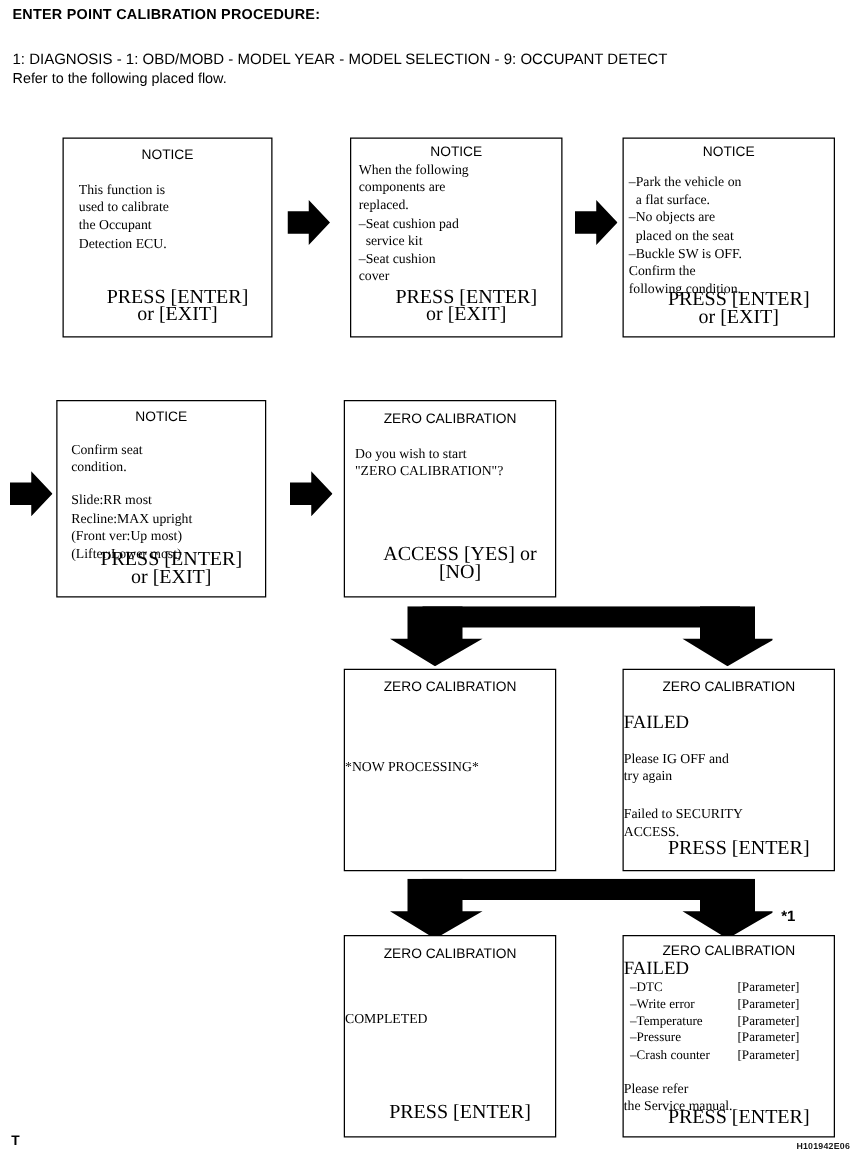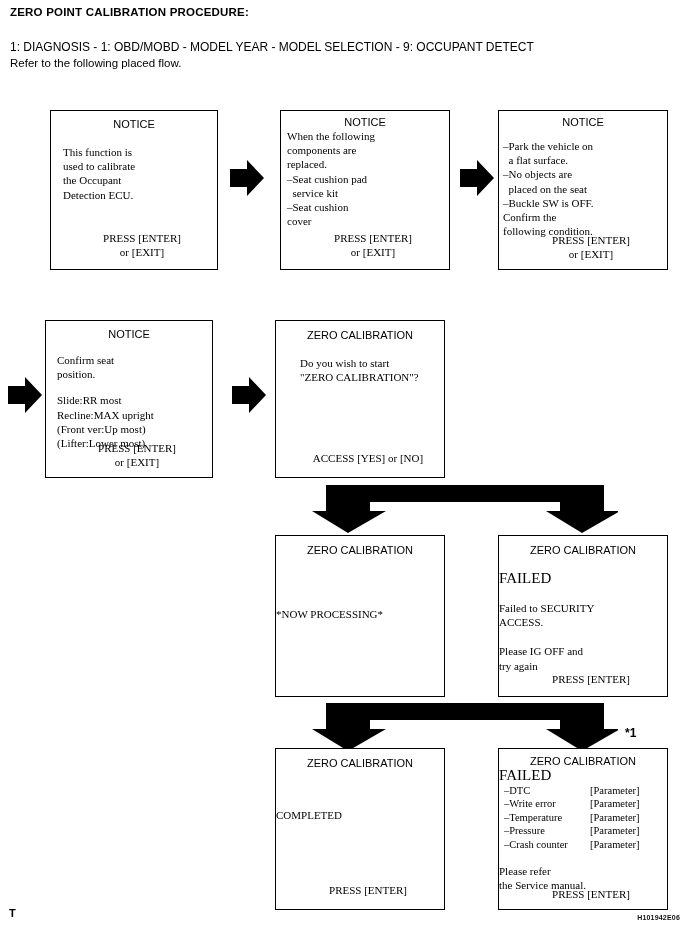--- a/index.html
+++ b/index.html
@@ -66,21 +66,21 @@
     line-height: 14.2px;
     white-space: pre-wrap;
   }
   .box-body.left   { text-align: left; }
   .box-body.center { text-align: left; }
   .box-footer {
     position: absolute;
     left: 16px; right: 0;
     text-align: center;
     font-family: "Liberation Serif", serif;
-    font-size: 11px;
+    font-size: 16px;
     line-height: 14.2px;
     white-space: pre-line;
   }
 
   
   .param-list { margin: 0; padding: 0; }
   .param-row {
     display: flex;
     font-family: "Liberation Serif", serif;
     font-size: 10.5px;
@@ -122,21 +122,21 @@
     font-weight: bold;
     font-size: 7px;
     letter-spacing: 0.2px;
     color: #111;
   }
 </style>
 </head>
 <body>
 
 <div id="header-block">
-  <div id="doc-title">ZERO POINT CALIBRATION PROCEDURE:</div>
+  <div id="doc-title">ENTER POINT CALIBRATION PROCEDURE:</div>
   <div id="nav-path">1: DIAGNOSIS - 1: OBD/MOBD - MODEL YEAR - MODEL SELECTION - 9: OCCUPANT DETECT</div>
   <div id="refer-line">Refer to the following placed flow.</div>
 </div>
 
 <div class="screen-box" style="left:50px; top:110px; width:168px; height:160px;">
   <div class="box-title" style="margin-top:6px;">NOTICE</div>
   <div class="box-body left" style="margin:14px 0 0 12px;">This function is
 used to calibrate
 the Occupant
 Detection ECU.</div>
@@ -184,62 +184,62 @@
 
 <div class="arrow-right" style="left:8px; top:375px;">
   <svg viewBox="0 0 34 40" width="34" height="40" aria-hidden="true">
     <polygon points="0,11 17,11 17,2 34,20 17,38 17,29 0,29" fill="#000"></polygon>
   </svg>
 </div>
 
 <div class="screen-box" style="left:45px; top:320px; width:168px; height:158px;">
   <div class="box-title" style="margin-top:6px;">NOTICE</div>
   <div class="box-body left" style="margin:12px 0 0 11px;">Confirm seat
-position.</div>
+condition.</div>
   <div class="box-body left" style="margin:12px 0 0 11px;">Slide:RR most
 Recline:MAX upright
 (Front ver:Up most)
 (Lifter:Lower most)</div>
   <div class="box-footer" style="bottom:8px;">PRESS [ENTER]
 or [EXIT]</div>
 </div>
 
 <div class="arrow-right" style="left:232px; top:375px;">
   <svg viewBox="0 0 34 40" width="34" height="40" aria-hidden="true">
     <polygon points="0,11 17,11 17,2 34,20 17,38 17,29 0,29" fill="#000"></polygon>
   </svg>
 </div>
 
 <div class="screen-box" style="left:275px; top:320px; width:170px; height:158px;">
   <div class="box-title" style="margin-top:7px;">ZERO CALIBRATION</div>
-  <div class="box-body left" style="margin:14px 0 0 24px;">Do you wish to start
+  <div class="box-body left" style="margin:14px 0 0 8px;">Do you wish to start
 "ZERO CALIBRATION"?</div>
   <div class="box-footer" style="bottom:12px;">ACCESS [YES] or [NO]</div>
 </div>
 
 <div class="arrow-fork" style="left:312px; top:485px;">
   <svg viewBox="0 0 306 48" width="306" height="48" aria-hidden="true">
     <rect x="26" y="0" width="254" height="17" fill="#000"></rect>
     <polygon points="14,0 58,0 58,26 74,26 36,48 0,26 14,26" fill="#000"></polygon>
     <polygon points="248,0 292,0 292,26 308,26 270,48 234,26 248,26" fill="#000"></polygon>
   </svg>
 </div>
 
 <div class="screen-box" style="left:275px; top:535px; width:170px; height:162px;">
   <div class="box-title" style="margin-top:7px;">ZERO CALIBRATION</div>
   <div class="box-body center" style="margin-top:50px;">*NOW PROCESSING*</div>
 </div>
 
 <div class="screen-box" style="left:498px; top:535px; width:170px; height:162px;">
   <div class="box-title" style="margin-top:7px;">ZERO CALIBRATION</div>
   <div class="box-subtitle" style="margin-top:14px;">FAILED</div>
+  <div class="box-body center" style="margin-top:15px;">Please IG OFF and
+try again</div>
   <div class="box-body center" style="margin-top:16px;">Failed to SECURITY
 ACCESS.</div>
-  <div class="box-body center" style="margin-top:15px;">Please IG OFF and
-try again</div>
   <div class="box-footer" style="bottom:10px;">PRESS [ENTER]</div>
 </div>
 
 <div class="arrow-fork" style="left:312px; top:703px;">
   <svg viewBox="0 0 306 48" width="306" height="48" aria-hidden="true">
     <rect x="26" y="0" width="254" height="17" fill="#000"></rect>
     <polygon points="14,0 58,0 58,26 74,26 36,48 0,26 14,26" fill="#000"></polygon>
     <polygon points="248,0 292,0 292,26 308,26 270,48 234,26 248,26" fill="#000"></polygon>
   </svg>
 </div>

